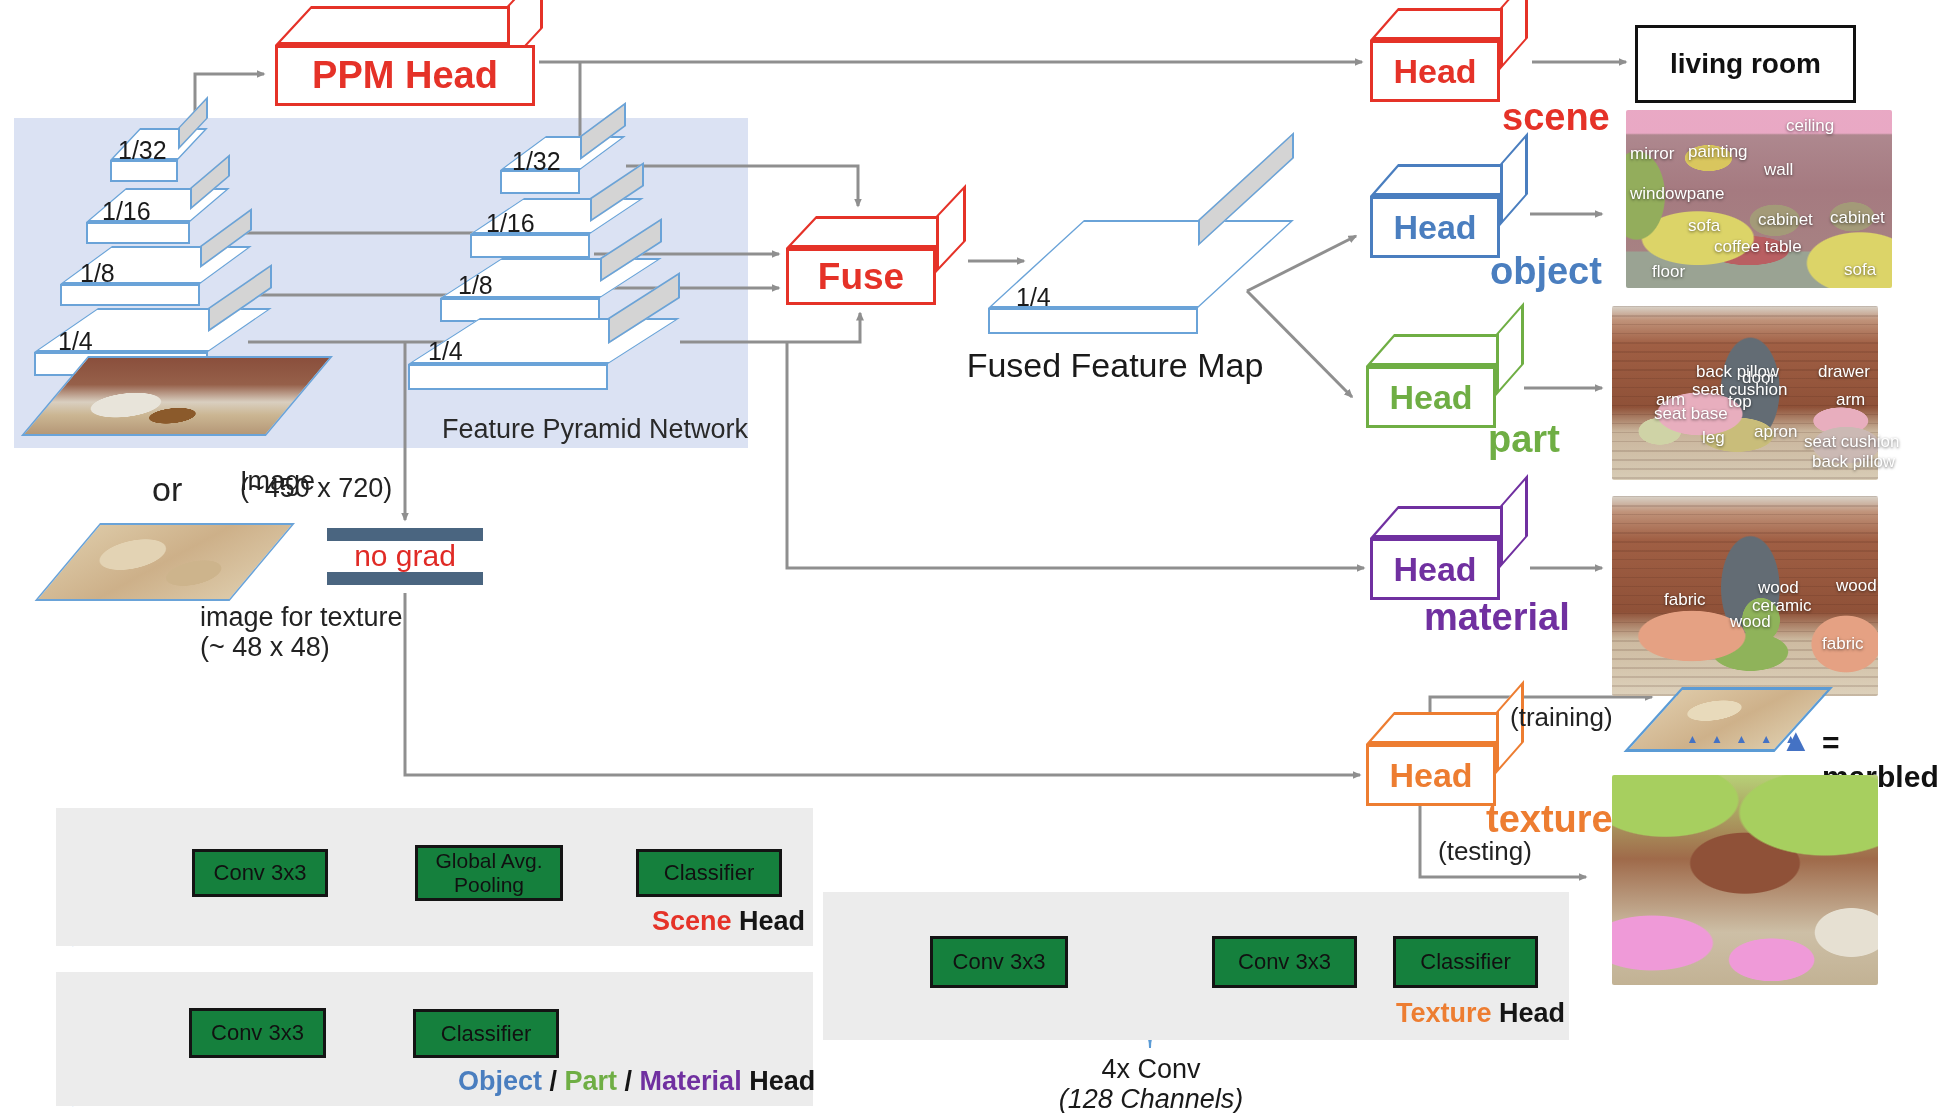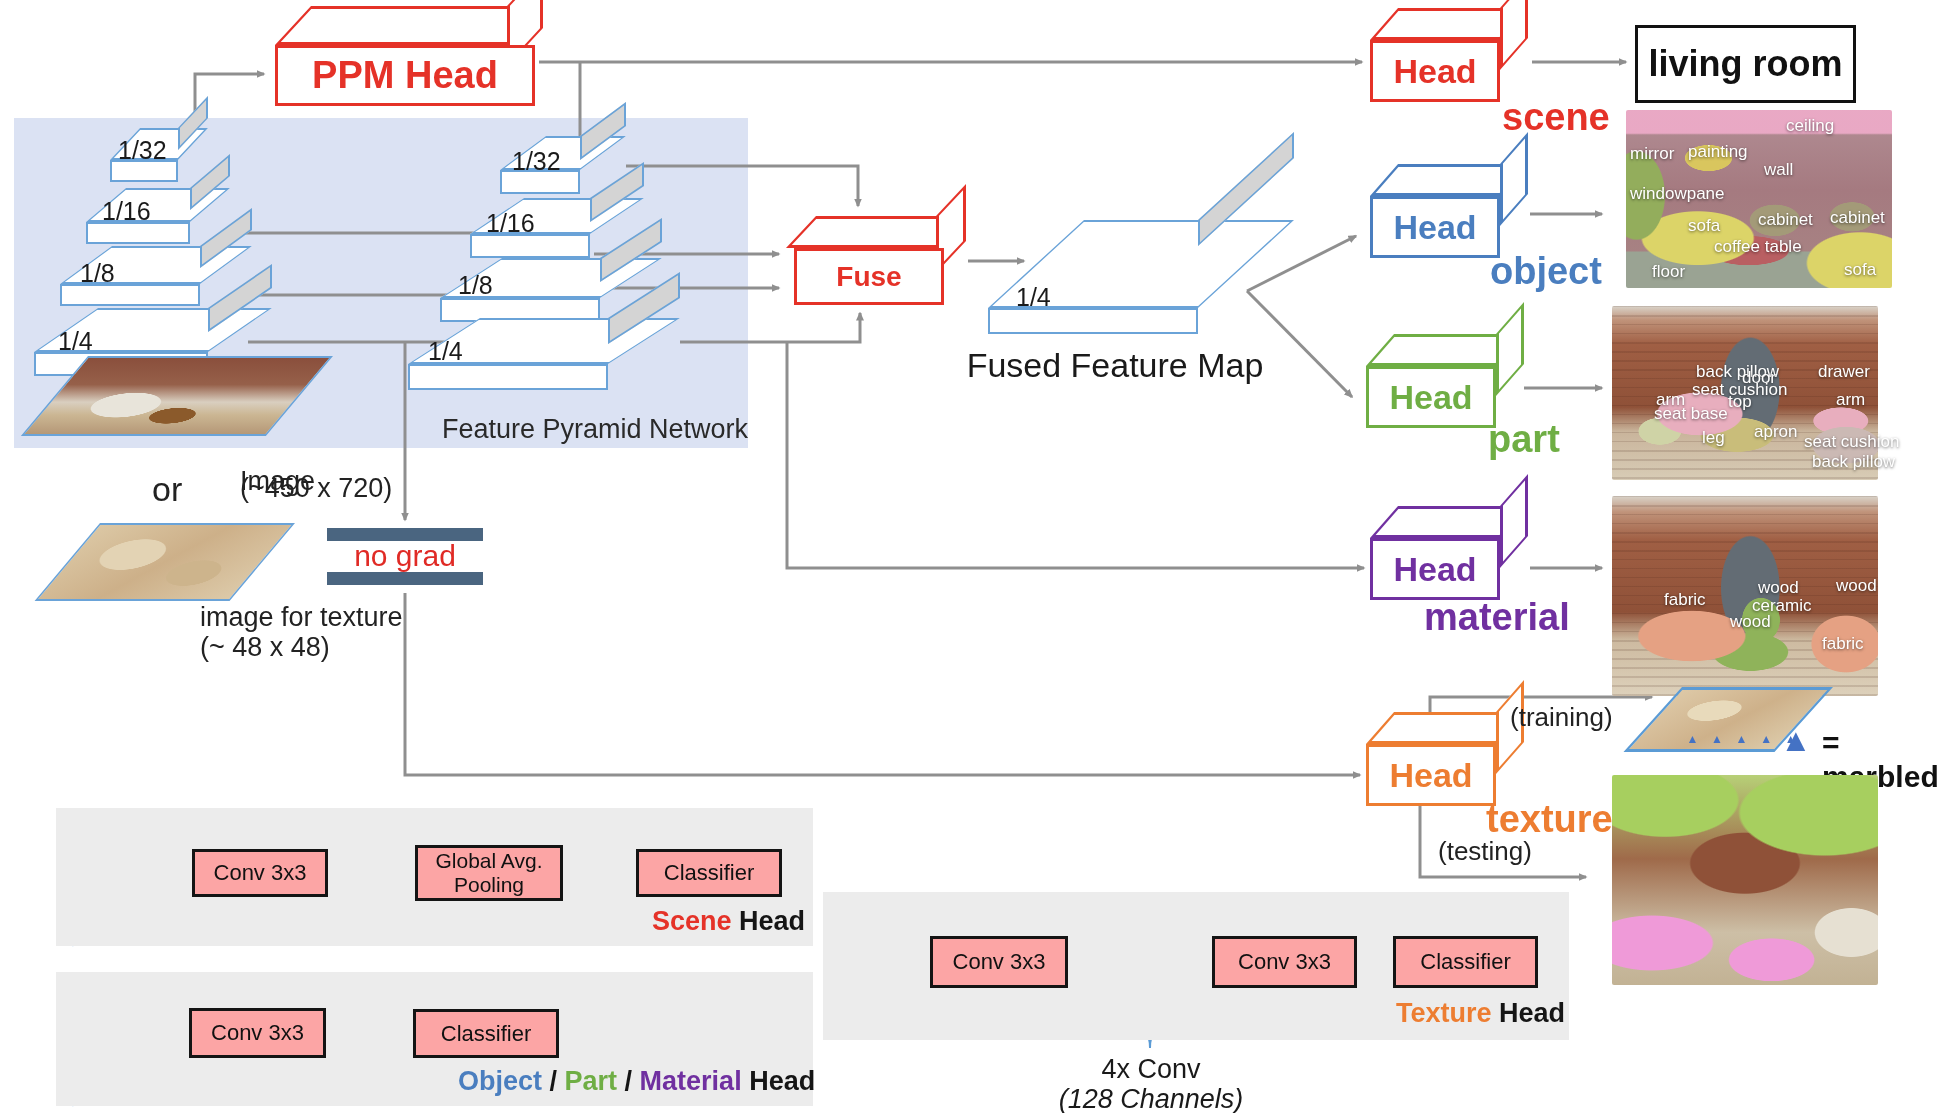--- a/index.html
+++ b/index.html
@@ -16,21 +16,21 @@
   .b3>div{position:absolute;box-sizing:border-box;background:#fff;border:3px solid var(--c)}
   .b3 .t{transform-origin:0 100%}
   .b3 .r{transform-origin:0 0}
   .b3 .f{display:flex;align-items:center;justify-content:center;font-weight:bold;color:var(--c)}
   .scale{position:absolute;font-size:25px;color:#1a1a1a;white-space:nowrap}
   .tag{position:absolute;font-weight:bold;white-space:nowrap}
   .note{position:absolute;font-size:27px;color:#222;white-space:nowrap}
   .seg{position:absolute;color:#fff;font-size:17px;text-shadow:0 1px 3px rgba(0,0,0,.6);white-space:nowrap}
   .segimg{position:absolute;border-radius:2px}
   .panel{position:absolute;background:#ececec}
-  .pbox{position:absolute;border:3px solid #141414;background:#fca5a5;display:flex;flex-direction:column;align-items:center;justify-content:center;text-align:center;font-size:22px;color:#111;box-sizing:border-box}
+  .pbox{position:absolute;border:3px solid #141414;background:#15803d;display:flex;flex-direction:column;align-items:center;justify-content:center;text-align:center;font-size:22px;color:#111;box-sizing:border-box}
   .cap{position:absolute;font-size:27px;font-weight:bold;color:#151515;white-space:nowrap}
   .bar{position:absolute;background:#4a6580}
   .img-object{background:
     linear-gradient(180deg, rgba(236,170,199,.95) 0%, rgba(236,170,199,.95) 13%, rgba(0,0,0,0) 14%),
     radial-gradient(ellipse 40px 22px at 31% 27%, #d9c65e 58%, rgba(0,0,0,0) 60%),
     radial-gradient(ellipse 48px 75px at 4% 48%, #93ad5c 58%, rgba(0,0,0,0) 60%),
     radial-gradient(ellipse 100px 48px at 27% 72%, #dcd468 55%, rgba(0,0,0,0) 57%),
     radial-gradient(ellipse 95px 55px at 88% 86%, #dcd468 55%, rgba(0,0,0,0) 57%),
     radial-gradient(ellipse 72px 26px at 46% 79%, #b95f62 55%, rgba(0,0,0,0) 57%),
     radial-gradient(ellipse 45px 28px at 56% 62%, #a39a78 55%, rgba(0,0,0,0) 57%),
@@ -209,21 +209,21 @@
 
   <div class="b3" style="--c:#e53228;left:275px;top:6px">
     <div class="t" style="left:0;top:0;width:232px;height:39px;transform:skewX(-42.71deg)"></div>
     <div class="r" style="left:232px;top:0;width:36px;height:61px;transform:skewY(-47.29deg)"></div>
     <div class="f" style="left:0;top:39px;width:260px;height:61px;font-size:38px">PPM Head</div>
   </div>
 
   <div class="b3" style="--c:#e53228;left:786px;top:216px">
     <div class="t" style="left:0;top:0;width:150px;height:32px;transform:skewX(-43.15deg)"></div>
     <div class="r" style="left:150px;top:0;width:30px;height:57px;transform:skewY(-46.85deg)"></div>
-    <div class="f" style="left:8px;top:32px;width:150px;height:57px;font-size:28px">Fuse</div>
+    <div class="f" style="left:0;top:32px;width:150px;height:57px;font-size:37px">Fuse</div>
   </div>
 
   <div class="slab" style="left:988px;top:220px">
     <div class="t" style="left:0;top:0;width:210px;height:88px;transform:skewX(-47.49deg)"></div>
     <div class="r" style="left:210px;top:0;width:96px;height:26px;transform:skewY(-42.51deg)"></div>
     <div class="f" style="left:0;top:88px;width:210px;height:26px"></div>
   </div>
   <span class="scale" style="left:1016px;top:283px">1/4</span>
   <div class="abs" style="left:945px;top:346px;width:340px;text-align:center;font-size:34px;color:#1a1a1a">Fused Feature Map</div>
 
@@ -242,21 +242,21 @@
   <div class="abs" style="left:327px;top:539px;width:156px;text-align:center;font-size:30px;color:#e02a25">no grad</div>
   <div class="bar" style="left:327px;top:572px;width:156px;height:13px"></div>
 
   <div class="b3" style="--c:#e53228;left:1370px;top:8px">
     <div class="t" style="left:0;top:0;width:130px;height:32px;transform:skewX(-41.19deg)"></div>
     <div class="r" style="left:130px;top:0;width:28px;height:62px;transform:skewY(-48.81deg)"></div>
     <div class="f" style="left:0;top:32px;width:130px;height:62px;font-size:34px">Head</div>
   </div>
   <span class="tag" style="left:1502px;top:96px;font-size:38px;color:#e53228">scene</span>
   <div class="abs" style="left:1635px;top:25px;width:215px;height:72px;border:3px solid #111;display:flex;align-items:center;justify-content:center">
-    <span style="font-size:36px;font-weight:bold;color:#111">living room</span>
+    <span style="font-size:28px;font-weight:bold;color:#111">living room</span>
   </div>
 
   <div class="b3" style="--c:#4a7ebf;left:1370px;top:164px">
     <div class="t" style="left:0;top:0;width:130px;height:32px;transform:skewX(-41.19deg)"></div>
     <div class="r" style="left:130px;top:0;width:28px;height:62px;transform:skewY(-48.81deg)"></div>
     <div class="f" style="left:0;top:32px;width:130px;height:62px;font-size:34px">Head</div>
   </div>
   <span class="tag" style="left:1490px;top:250px;font-size:38px;color:#4a7ebf">object</span>
 
   <div class="b3" style="--c:#6fae44;left:1366px;top:334px">

